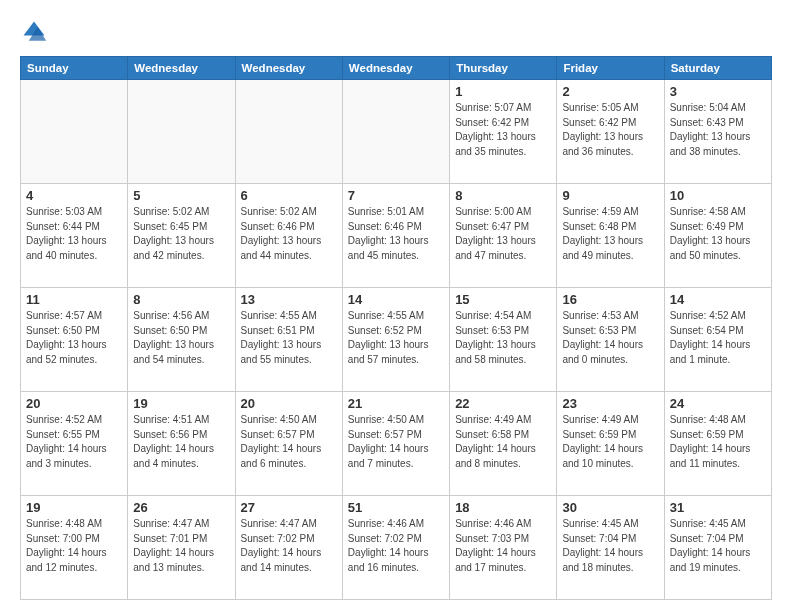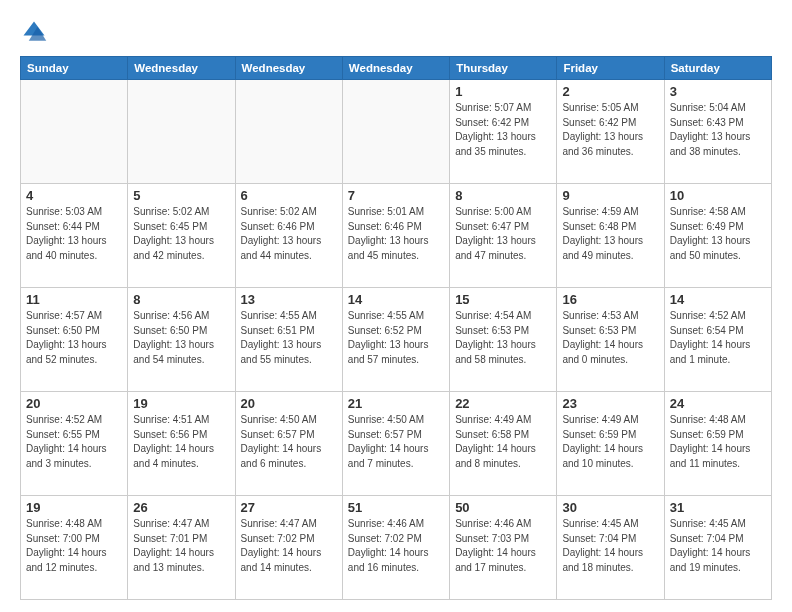--- a/index.html
+++ b/index.html
@@ -247,21 +247,21 @@
           </td>
           <td>
             <div class="cell-day">27</div>
             <div class="cell-info">Sunrise: 4:47 AM<br>Sunset: 7:02 PM<br>Daylight: 14 hours and 14 minutes.</div>
           </td>
           <td>
             <div class="cell-day">51</div>
             <div class="cell-info">Sunrise: 4:46 AM<br>Sunset: 7:02 PM<br>Daylight: 14 hours and 16 minutes.</div>
           </td>
           <td>
-            <div class="cell-day">50</div>
+            <div class="cell-day">18</div>
             <div class="cell-info">Sunrise: 4:46 AM<br>Sunset: 7:03 PM<br>Daylight: 14 hours and 17 minutes.</div>
           </td>
           <td>
             <div class="cell-day">30</div>
             <div class="cell-info">Sunrise: 4:45 AM<br>Sunset: 7:04 PM<br>Daylight: 14 hours and 18 minutes.</div>
           </td>
           <td>
             <div class="cell-day">31</div>
             <div class="cell-info">Sunrise: 4:45 AM<br>Sunset: 7:04 PM<br>Daylight: 14 hours and 19 minutes.</div>
           </td>

